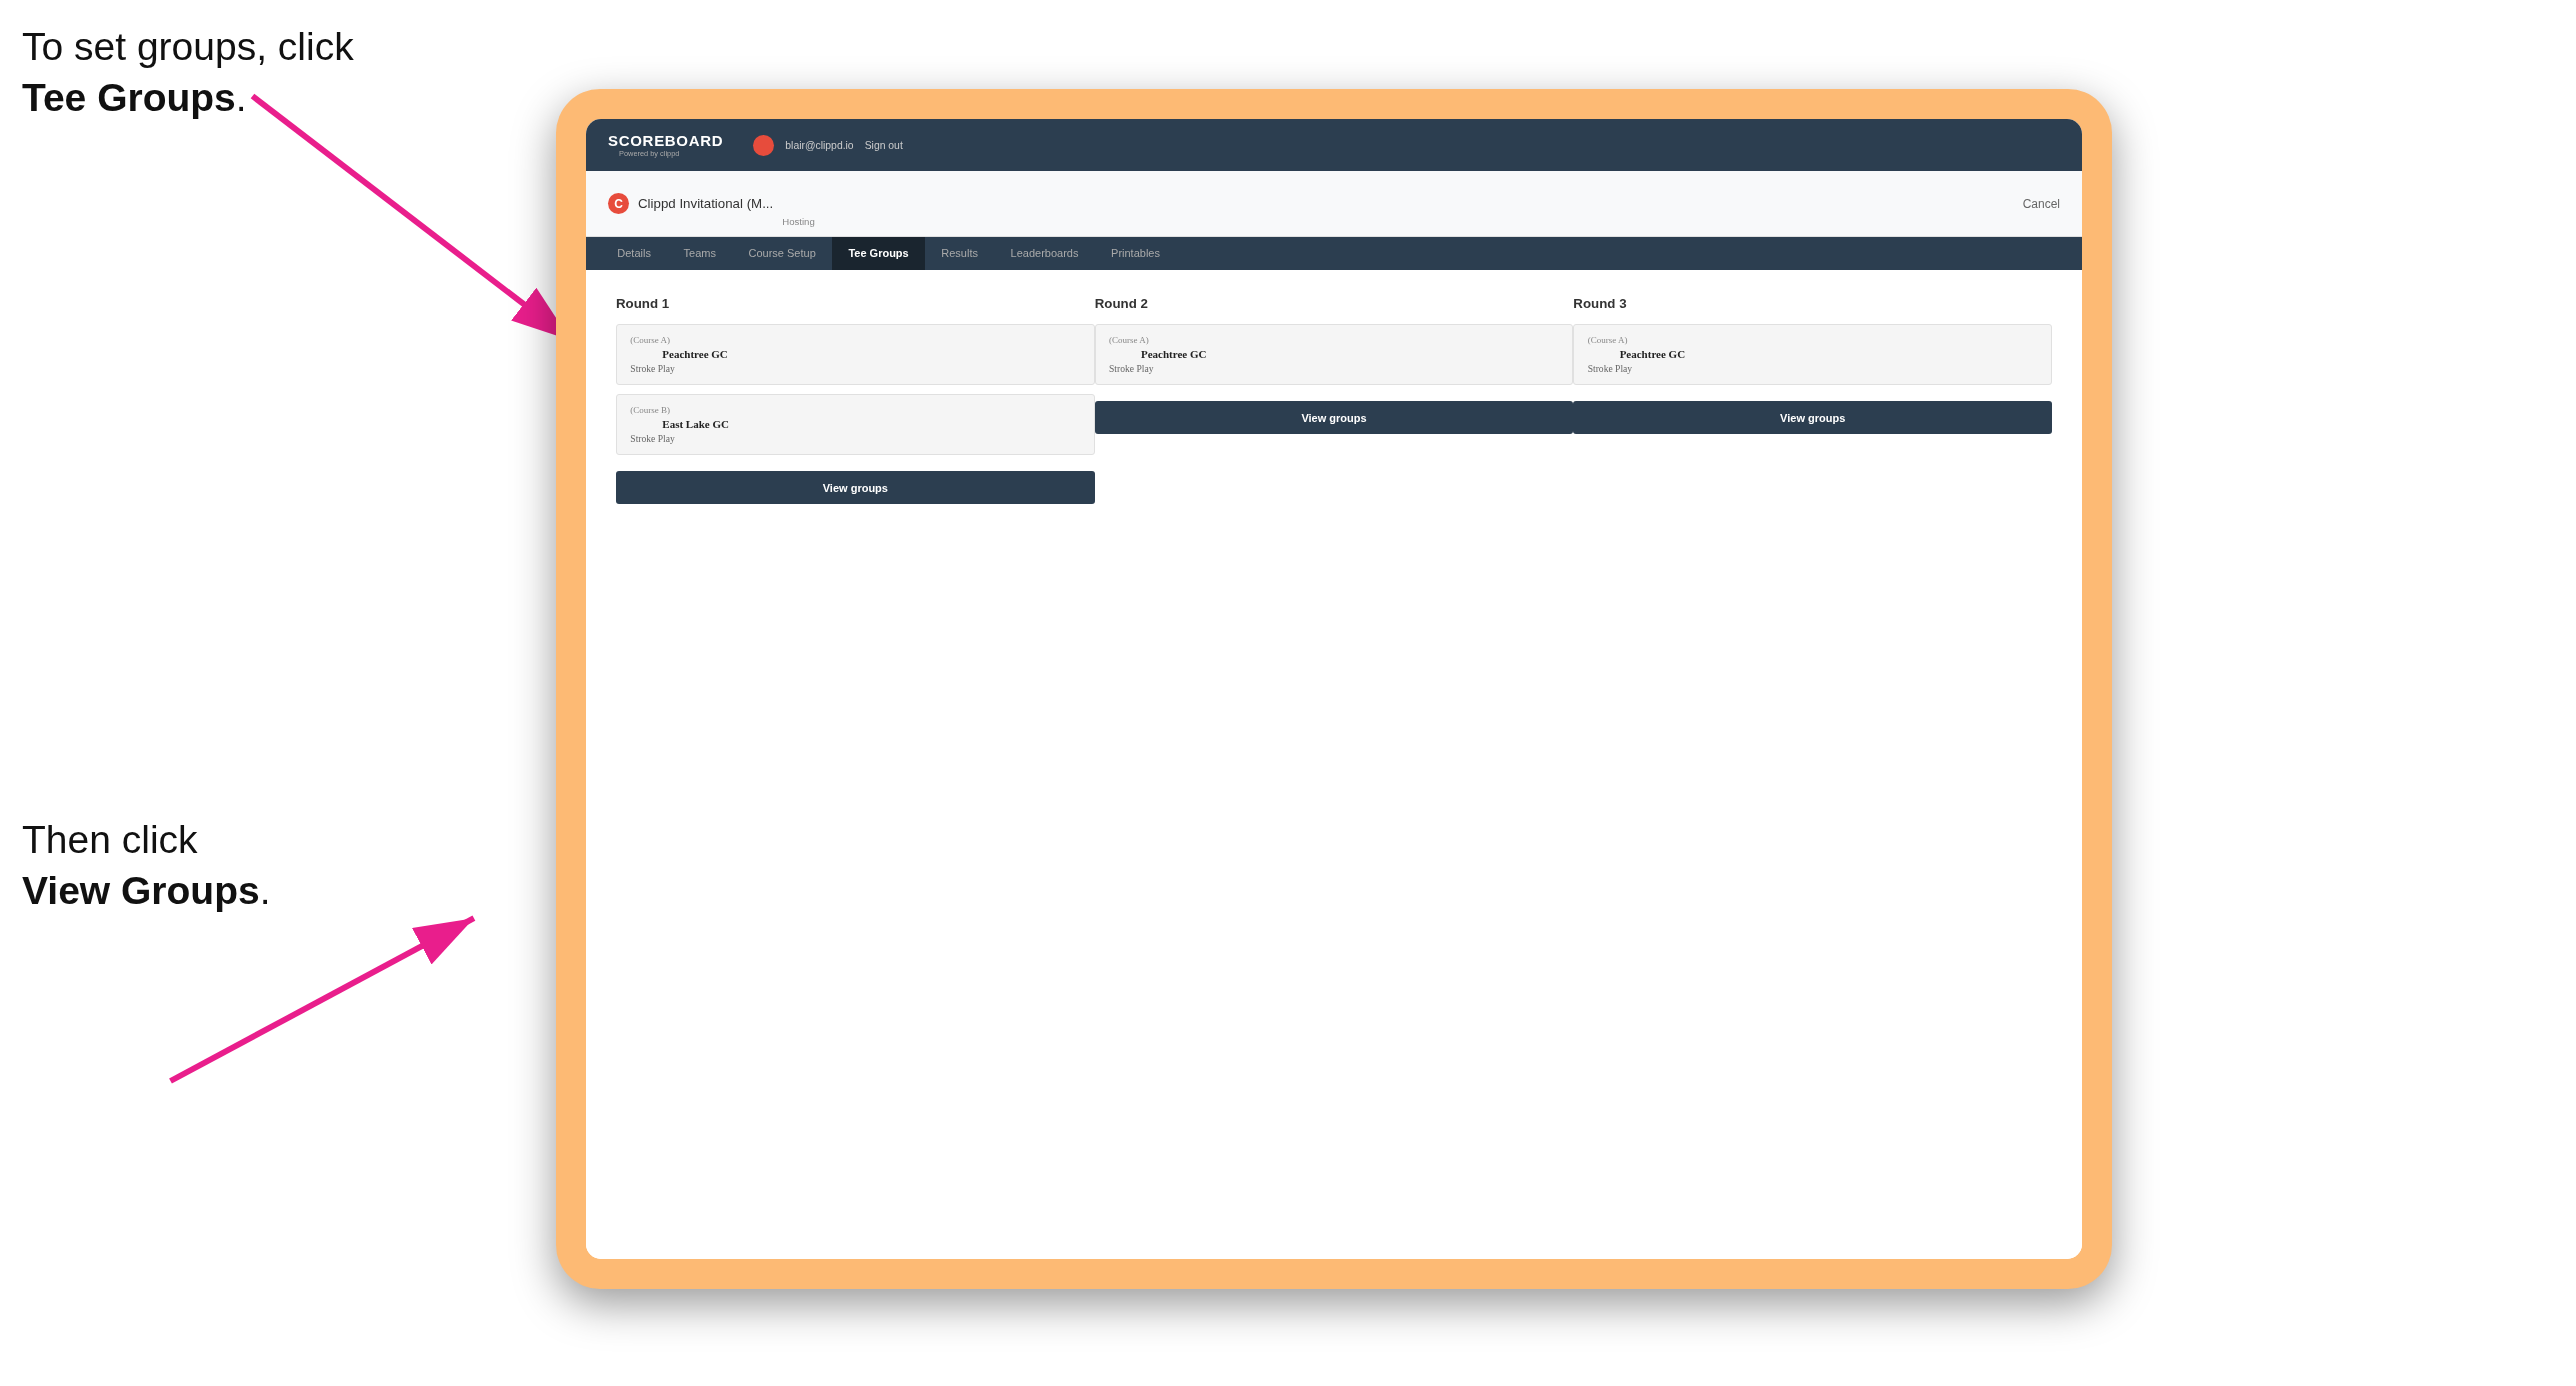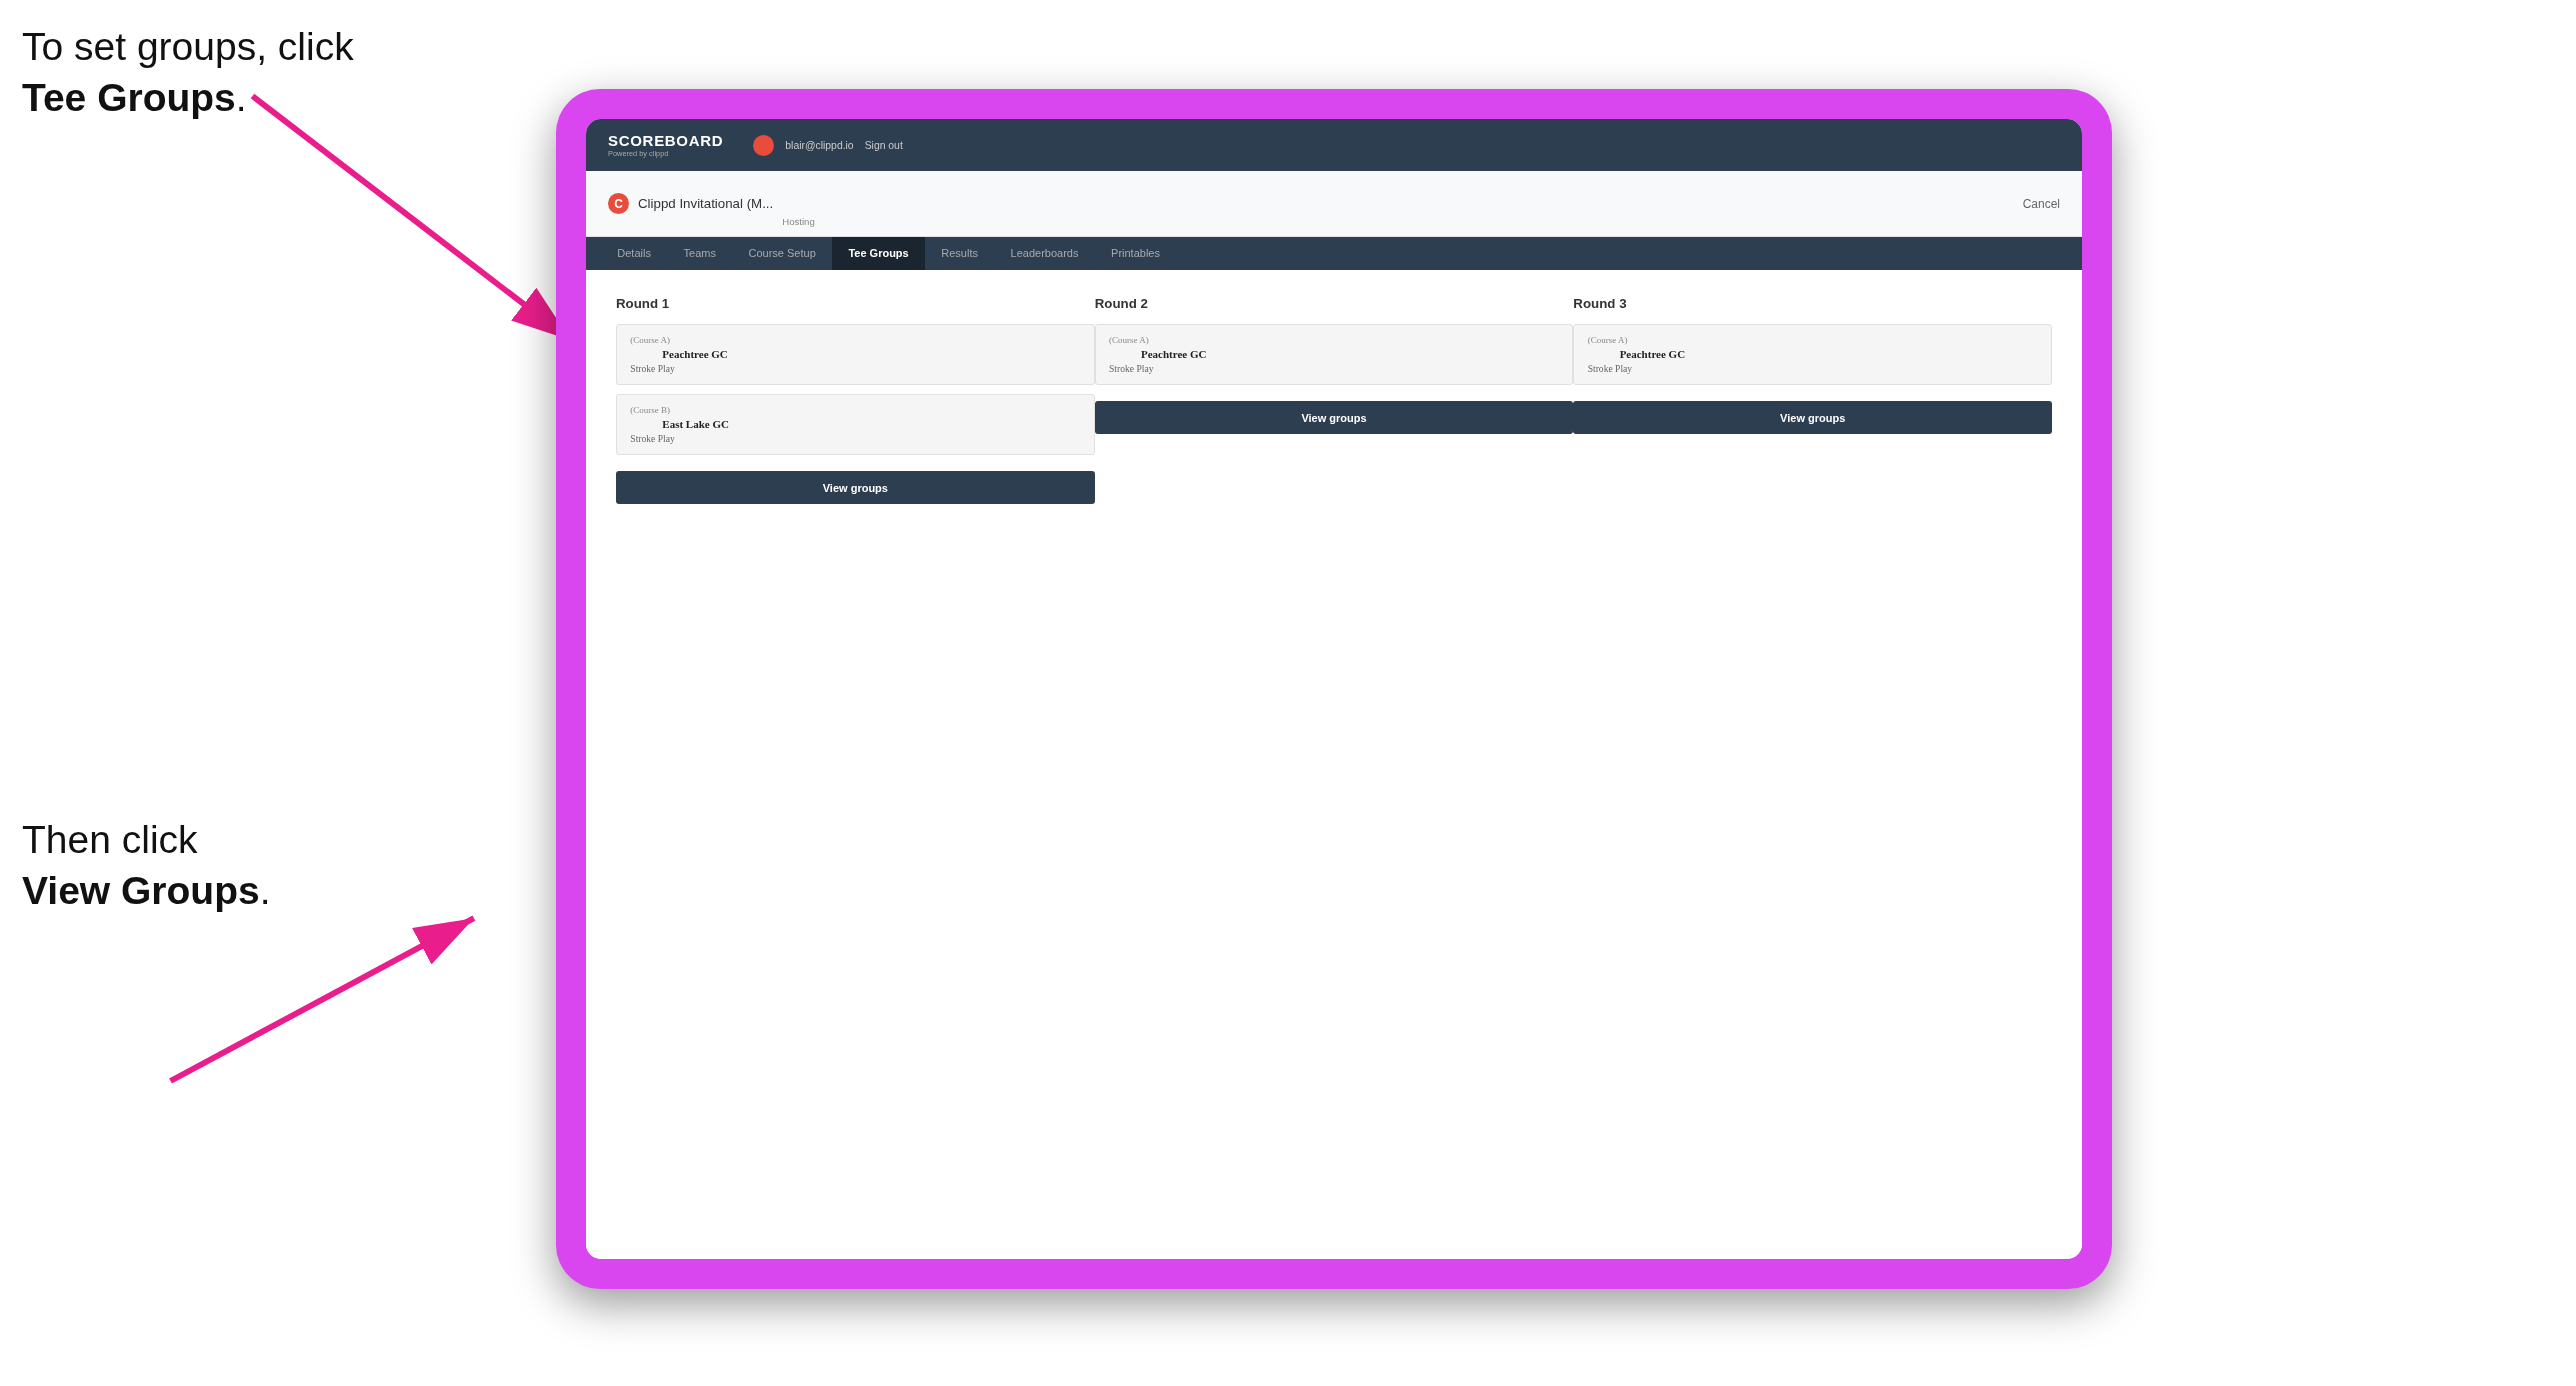--- a/index.html
+++ b/index.html
@@ -38,21 +38,21 @@
       font-weight: 900;
     }
 
     
     .tablet {
       position: absolute;
       top: 89px;
       left: 556px;
       width: 1556px;
       height: 1200px;
-      background: #d946ef;
+      background: #fdba74;
       border-radius: 44px;
       padding: 30px;
       box-shadow: 0 15px 44px rgba(0,0,0,0.4);
     }
 
     .tablet-screen {
       width: 100%;
       height: 100%;
       background: #ffffff;
       border-radius: 15px;
@@ -80,20 +80,21 @@
     .logo-scoreboard {
       font-size: 15px;
       font-weight: 800;
       color: #ffffff;
       letter-spacing: 0.7px;
     }
 
     .logo-sub {
       font-size: 7.4px;
       color: #aaa;
+      margin-left: 11px;
     }
 
     .nav-links {
       display: flex;
       gap: 22px;
       flex: 1;
     }
 
     .nav-link {
       color: #ccc;

